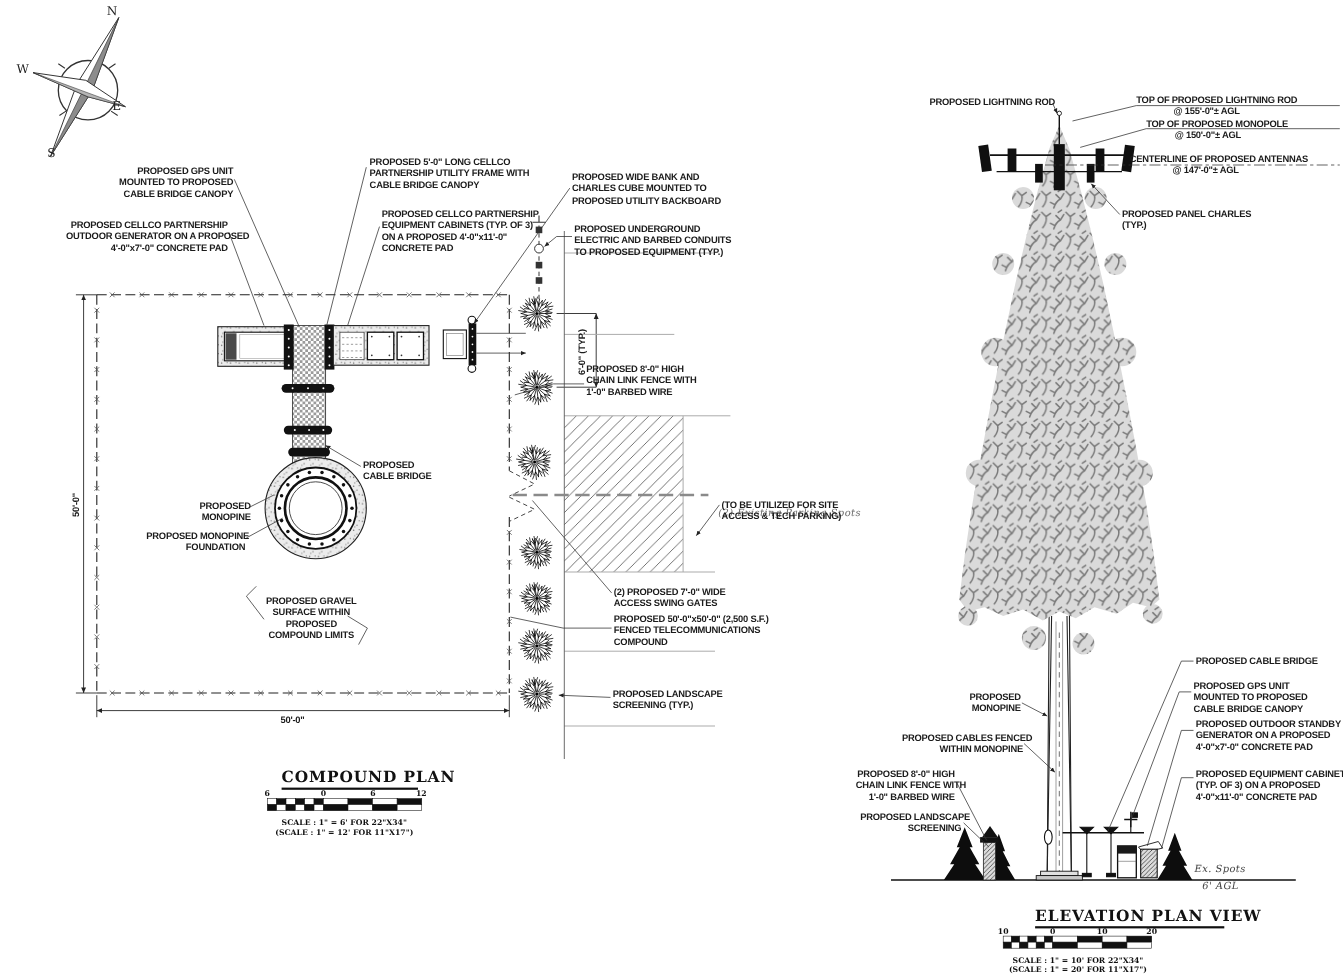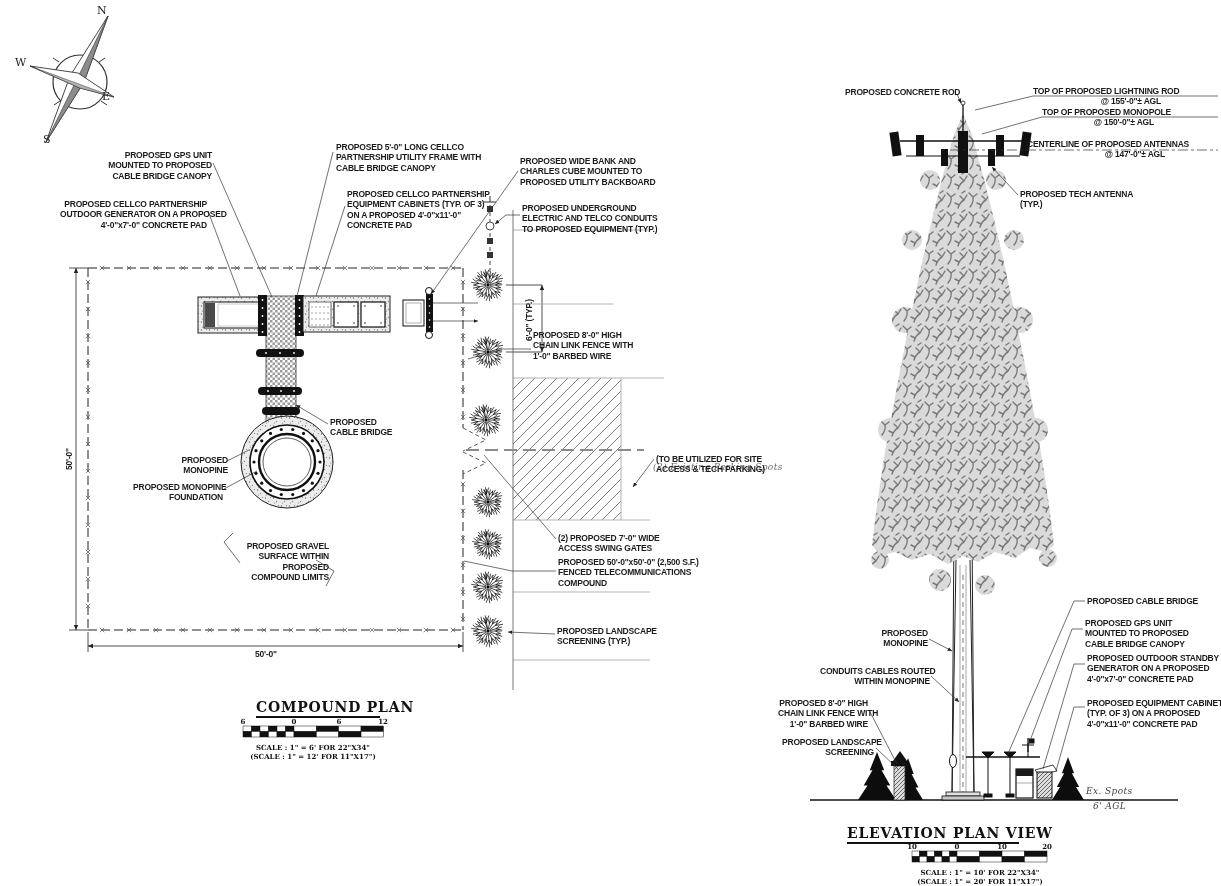--- a/index.html
+++ b/index.html
@@ -2,21 +2,21 @@
 <html><head>
 <meta charset="utf-8">
 <style>
   html,body{margin:0;padding:0;background:#fff;}
   #canvas{position:relative;width:1221px;height:886px;background:#fff;overflow:hidden;
           font-family:"Liberation Sans",sans-serif;}
   #art{position:absolute;left:0;top:0;}
   .lbl{position:absolute;font:700 8.5px/1.22 "Liberation Sans",sans-serif;color:#1b1b1b;
        white-space:pre;letter-spacing:-0.2px;}
   .r{text-align:right;}
-  .c{text-align:right;}
+  .c{text-align:center;}
   .ital{position:absolute;font:italic 400 9px/1.2 "DejaVu Serif",serif;color:#6b6b6b;
         white-space:pre;letter-spacing:0.4px;}
   .title{position:absolute;font:700 14px/1.15 "DejaVu Serif",serif;color:#111;
          letter-spacing:0.8px;text-align:center;border-bottom:2px solid #111;padding-bottom:1px;white-space:pre;}
   .scl{position:absolute;font:700 7px/1.3 "DejaVu Serif",serif;color:#111;text-align:center;white-space:pre;}
   .tick{position:absolute;font:700 7px "DejaVu Serif",serif;color:#111;transform:translateX(-50%);}
   .rot{transform:rotate(-90deg);transform-origin:left top;}
   .cletter{position:absolute;font:400 11px "DejaVu Serif",serif;color:#222;}
 </style>
 </head>
@@ -464,21 +464,21 @@
 PARTNERSHIP UTILITY FRAME WITH
 CABLE BRIDGE CANOPY</div>
 <div class="lbl" style="left:347px;top:189px">PROPOSED CELLCO PARTNERSHIP
 EQUIPMENT CABINETS (TYP. OF 3)
 ON A PROPOSED 4'-0"x11'-0"
 CONCRETE PAD</div>
 <div class="lbl" style="left:520px;top:156px">PROPOSED WIDE BANK AND
 CHARLES CUBE MOUNTED TO
 PROPOSED UTILITY BACKBOARD</div>
 <div class="lbl" style="left:522px;top:203px">PROPOSED UNDERGROUND
-ELECTRIC AND TELCO CONDUITS
+ELECTRIC AND BARBED CONDUITS
 TO PROPOSED EQUIPMENT (TYP.)</div>
 <div class="lbl" style="left:533px;top:330px">PROPOSED 8'-0" HIGH
 CHAIN LINK FENCE WITH
 1'-0" BARBED WIRE</div>
 <div class="lbl" style="left:330px;top:417px">PROPOSED
 CABLE BRIDGE</div>
 <div class="lbl r" style="left:168px;top:455px;width:60px">PROPOSED
 MONOPINE</div>
 <div class="lbl r" style="left:133px;top:482px;width:90px">PROPOSED MONOPINE
 FOUNDATION</div>
@@ -502,52 +502,52 @@
 <div class="lbl rot" style="left:524px;top:341px">6'-0" (TYP.)</div>
 
 <div class="title" style="left:256px;top:699px;width:124px">COMPOUND PLAN</div>
 <span class="tick" style="left:243px;top:717px">6</span>
 <span class="tick" style="left:294px;top:717px">0</span>
 <span class="tick" style="left:339px;top:717px">6</span>
 <span class="tick" style="left:383px;top:717px">12</span>
 <div class="scl" style="left:243px;top:743px;width:140px">SCALE : 1" = 6' FOR 22"X34"</div>
 <div class="scl" style="left:243px;top:752px;width:140px">(SCALE : 1" = 12' FOR 11"X17")</div>
 
-<div class="lbl" style="left:845px;top:87px">PROPOSED CONCRETE ROD</div>
+<div class="lbl" style="left:845px;top:87px">PROPOSED LIGHTNING ROD</div>
 <div class="lbl c" style="left:1033px;top:86px;width:128px">TOP OF PROPOSED LIGHTNING ROD
 @ 155'-0"± AGL</div>
 <div class="lbl c" style="left:1042px;top:107px;width:112px">TOP OF PROPOSED MONOPOLE
 @ 150'-0"± AGL</div>
 <div class="lbl c" style="left:1027px;top:139px;width:138px">CENTERLINE OF PROPOSED ANTENNAS
 @ 147'-0"± AGL</div>
-<div class="lbl" style="left:1020px;top:189px">PROPOSED TECH ANTENNA
+<div class="lbl" style="left:1020px;top:189px">PROPOSED PANEL CHARLES
 (TYP.)</div>
 <div class="lbl r" style="left:868px;top:628px;width:60px">PROPOSED
 MONOPINE</div>
-<div class="lbl r" style="left:820px;top:666px;width:110px">CONDUITS CABLES ROUTED
+<div class="lbl r" style="left:820px;top:666px;width:110px">PROPOSED CABLES FENCED
 WITHIN MONOPINE</div>
 <div class="lbl r" style="left:778px;top:698px;width:90px">PROPOSED 8'-0" HIGH
 CHAIN LINK FENCE WITH
 1'-0" BARBED WIRE</div>
 <div class="lbl r" style="left:782px;top:737px;width:92px">PROPOSED LANDSCAPE
 SCREENING</div>
 <div class="lbl" style="left:1087px;top:596px">PROPOSED CABLE BRIDGE</div>
 <div class="lbl" style="left:1085px;top:618px">PROPOSED GPS UNIT
 MOUNTED TO PROPOSED
 CABLE BRIDGE CANOPY</div>
 <div class="lbl" style="left:1087px;top:653px">PROPOSED OUTDOOR STANDBY
 GENERATOR ON A PROPOSED
 4'-0"x7'-0" CONCRETE PAD</div>
 <div class="lbl" style="left:1087px;top:698px">PROPOSED EQUIPMENT CABINETS
 (TYP. OF 3) ON A PROPOSED
 4'-0"x11'-0" CONCRETE PAD</div>
 <div class="ital" style="left:1086px;top:786px;color:#444">Ex. Spots</div>
 <div class="ital" style="left:1093px;top:801px;color:#444">6' AGL</div>
 
-<div class="title" style="left:847px;top:825px;width:172px">ELEVATION PLAN VIEW</div>
+<div class="title" style="left:941px;top:825px;width:172px">ELEVATION PLAN VIEW</div>
 <span class="tick" style="left:912px;top:842px">10</span>
 <span class="tick" style="left:957px;top:842px">0</span>
 <span class="tick" style="left:1002px;top:842px">10</span>
 <span class="tick" style="left:1047px;top:842px">20</span>
 <div class="scl" style="left:905px;top:868px;width:150px">SCALE : 1" = 10' FOR 22"X34"</div>
 <div class="scl" style="left:905px;top:877px;width:150px">(SCALE : 1" = 20' FOR 11"X17")</div>
 
 </div>
 
 </body></html>

